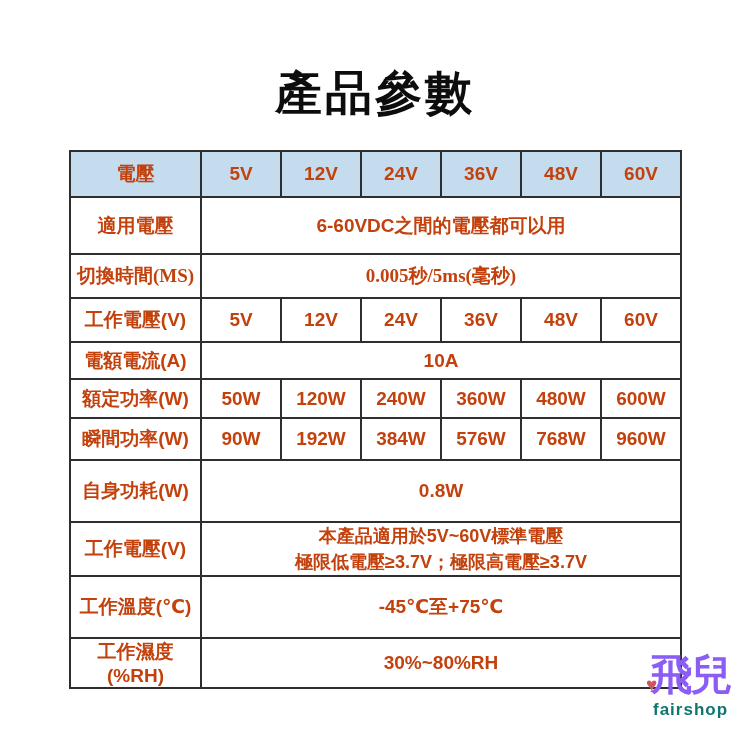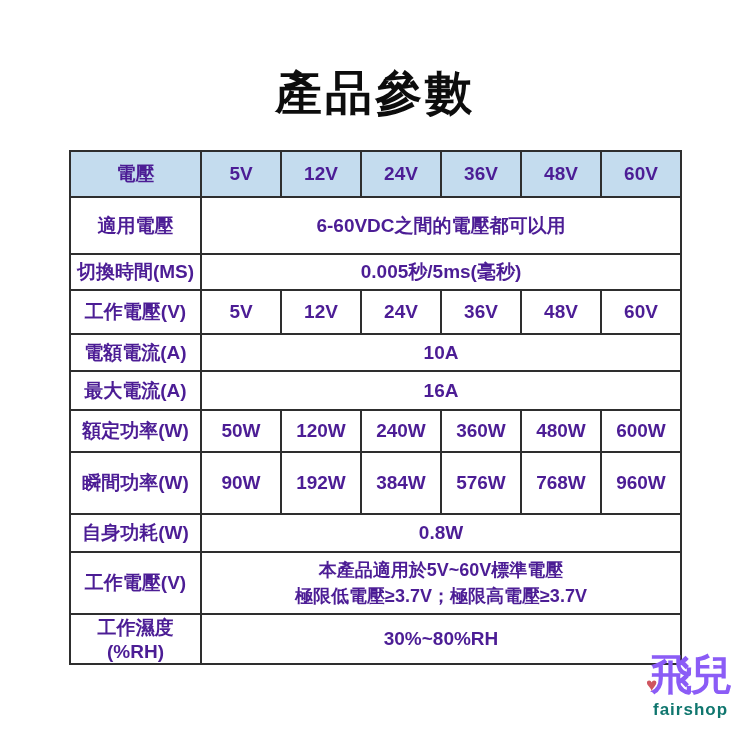--- a/index.html
+++ b/index.html
@@ -22,35 +22,35 @@
     color:#0d0d0d;
   }
   table.spec{
     position:absolute;
     left:69px;top:150px;
     width:611px;
     border-collapse:collapse;
     table-layout:fixed;
     font-size:19px;
     font-weight:700;
-    color:#4c1d95;
+    color:#c2410c;
   }
   table.spec th, table.spec td{
     border:2px solid #2e2e2e;
     text-align:center;
     vertical-align:middle;
     padding:0 2px;
     font-weight:700;
   }
   table.spec thead th{
     background:#c4dcee;
   }
   thead tr{height:46px;}
   tbody tr:nth-child(1){height:57px;}
-  tbody tr:nth-child(2){height:36px;}
+  tbody tr:nth-child(2){height:44px;font-family:Liberation Serif, serif;}
   tbody tr:nth-child(3){height:44px;}
   tbody tr:nth-child(4){height:37px;}
   tbody tr:nth-child(5){height:39px;}
   tbody tr:nth-child(6){height:42px;}
   tbody tr:nth-child(7){height:62px;}
   tbody tr:nth-child(8){height:38px;}
   tbody tr:nth-child(9){height:62px;}
   tbody tr:nth-child(10){height:42px;}
   tbody tr:nth-child(11){height:42px;}
   .two-line{font-size:18px;line-height:1.45;}
@@ -126,24 +126,20 @@
         <td>24V</td>
         <td>36V</td>
         <td>48V</td>
         <td>60V</td>
       </tr>
       <tr>
         <th>電額電流(A)</th>
         <td colspan="6">10A</td>
       </tr>
       <tr>
-        <th>最大電流(A)</th>
-        <td colspan="6">16A</td>
-      </tr>
-      <tr>
         <th>額定功率(W)</th>
         <td>50W</td>
         <td>120W</td>
         <td>240W</td>
         <td>360W</td>
         <td>480W</td>
         <td>600W</td>
       </tr>
       <tr>
         <th>瞬間功率(W)</th>
@@ -159,20 +155,24 @@
         <td colspan="6">0.8W</td>
       </tr>
       <tr>
         <th>工作電壓(V)</th>
         <td colspan="6" class="two-line">
           <div>本產品適用於5V~60V標準電壓</div>
           <div>極限低電壓≥3.7V；極限高電壓≥3.7V</div>
         </td>
       </tr>
       <tr>
+        <th>工作溫度(℃)</th>
+        <td colspan="6">-45℃至+75℃</td>
+      </tr>
+      <tr>
         <th>工作濕度(%RH)</th>
         <td colspan="6">30%~80%RH</td>
       </tr>
     </tbody>
   </table>
 
   <div class="watermark">
     <div class="wm-cjk">飛兒</div>
     <div class="wm-heart">♥</div>
     <div class="wm-en">fairshop</div>

